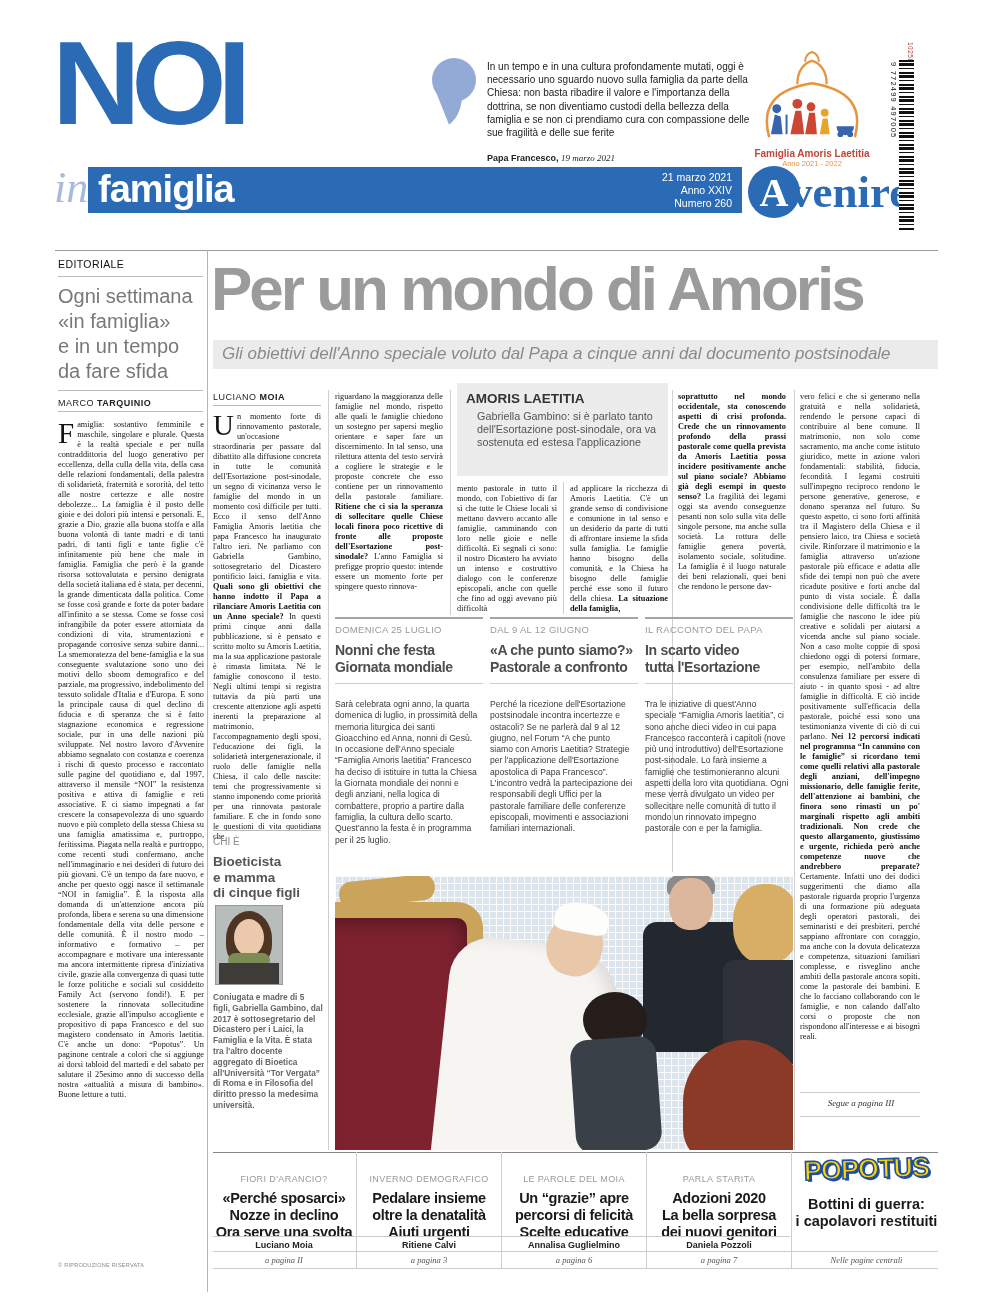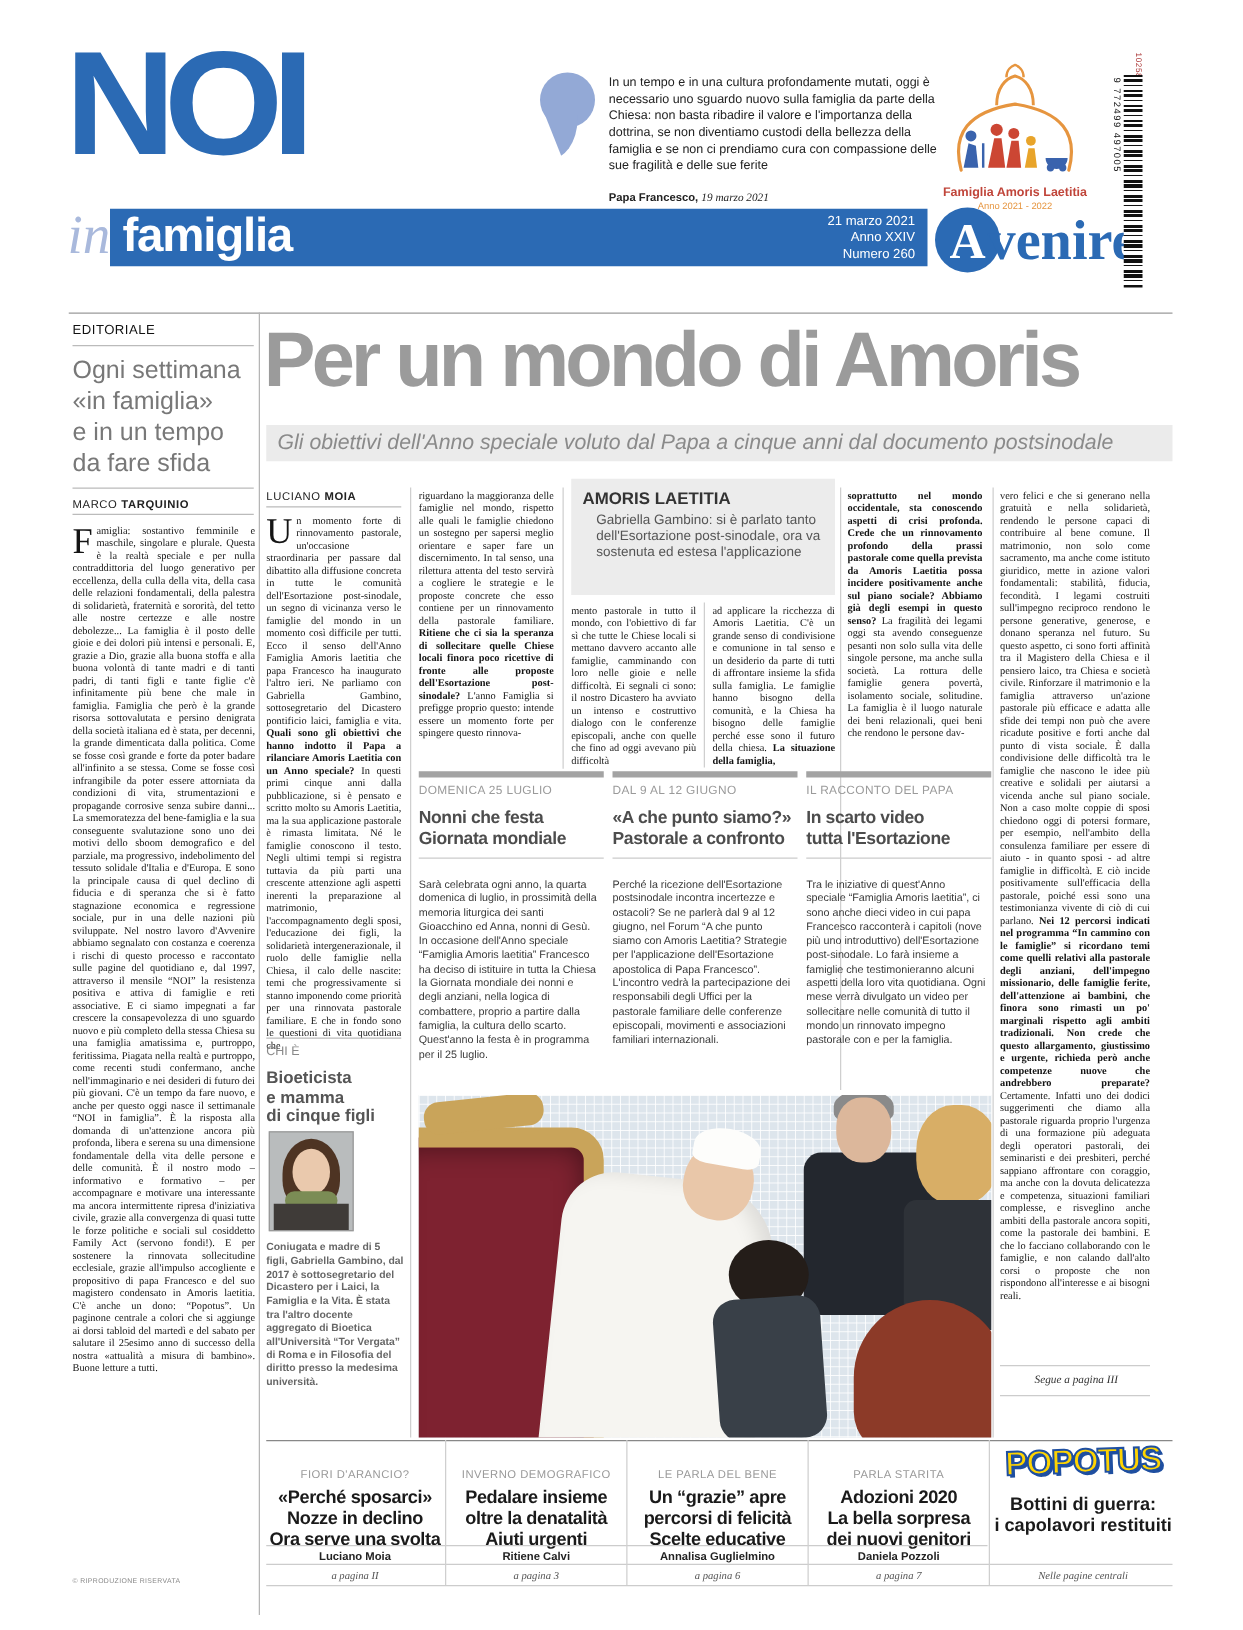--- a/index.html
+++ b/index.html
@@ -60,21 +60,21 @@
             color:#9b9b9b;letter-spacing:-3px;white-space:nowrap}
   .subtitle-band{position:absolute;left:213px;top:340px;width:725px;height:29px;background:#ebebeb}
   .subtitle{position:absolute;left:9px;top:4px;font-style:italic;font-size:17px;color:#8a8a8a;white-space:nowrap}
 
   
   .infobox{position:absolute;left:457px;top:383px;width:211px;height:93px;background:#ececec}
   .infobox-kicker{position:absolute;left:9px;top:8px;font-size:13.5px;font-weight:bold;color:#333}
   .infobox-text{position:absolute;left:20px;top:27px;width:182px;font-size:10.8px;line-height:13px;color:#555}
 
   
-  .midbox{position:absolute;top:617px;width:148px;height:255px;border-top:5px solid #a3a3a3}
+  .midbox{position:absolute;top:617px;width:148px;height:255px;border-top:2px solid #a3a3a3}
   .mb-kicker{position:absolute;left:0;top:5px;font-size:9.5px;color:#9a9a9a;letter-spacing:.3px}
   .mb-title{position:absolute;left:0;top:23px;font-size:14px;line-height:17px;font-weight:bold;color:#4d4d4d;
             letter-spacing:-.3px;white-space:pre-line}
   .mb-rule{position:absolute;left:0;top:64px;width:148px;height:1px;background:#ccc}
   .mb-body{position:absolute;left:0;top:80px;width:144px;height:168px;font-size:8.6px;line-height:11.3px;
            color:#3a3a3a;overflow:hidden}
 
   
   .chie-kicker{position:absolute;left:213px;top:836px;font-size:10px;color:#888}
   .chie-title{position:absolute;left:213px;top:854px;font-size:13.5px;line-height:15.5px;font-weight:bold;color:#555;white-space:pre-line}
@@ -320,21 +320,21 @@
   <div class="teaser" style="left:358px">
     <div class="t-kicker">INVERNO DEMOGRAFICO</div>
     <div class="t-title">Pedalare insieme
 oltre la denatalità
 Aiuti urgenti</div>
   </div>
   <div class="t-author" style="left:358px">Ritiene Calvi</div>
   <div class="t-page" style="left:358px">a pagina 3</div>
 
   <div class="teaser" style="left:503px">
-    <div class="t-kicker">LE PARLA DEL BENE</div>
+    <div class="t-kicker">LE PAROLE DEL MOIA</div>
     <div class="t-title">Un “grazie” apre
 percorsi di felicità
 Scelte educative</div>
   </div>
   <div class="t-author" style="left:503px">Annalisa Guglielmino</div>
   <div class="t-page" style="left:503px">a pagina 6</div>
 
   <div class="teaser" style="left:648px">
     <div class="t-kicker">PARLA STARITA</div>
     <div class="t-title">Adozioni 2020

